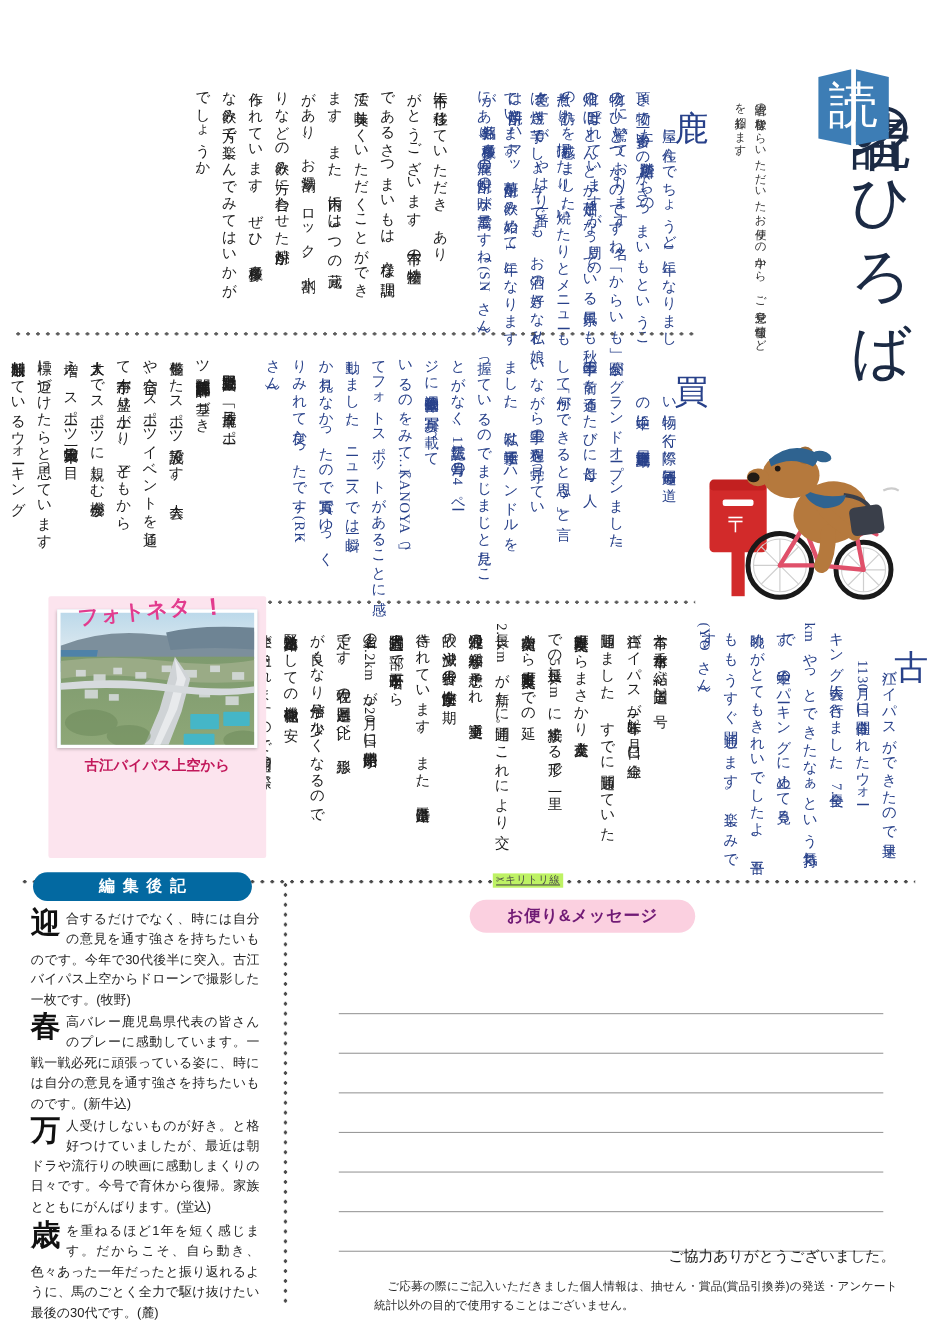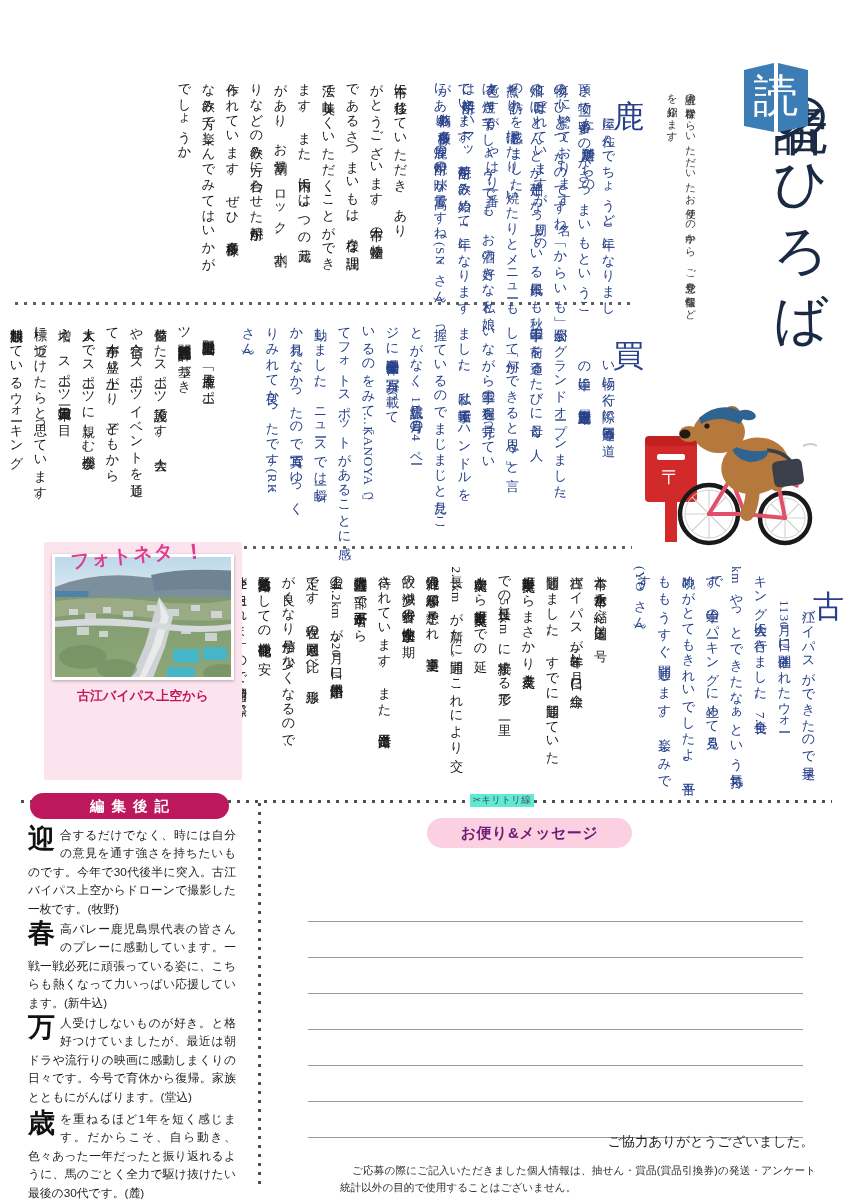--- a/index.html
+++ b/index.html
@@ -165,39 +165,40 @@
   }
   #cut-line .dots {
     position: absolute; left: 0; top: 4px;
     width: 814px; height: 3px;
     background-image: radial-gradient(circle, #4a4a4a 1.4px, transparent 1.6px);
     background-size: 9px 3px;
     background-repeat: repeat-x;
   }
   #cut-line .cut-label {
     position: absolute;
-    left: 452px; top: -2px;
-    background: #5eead4;
+    left: 430px; top: -2px;
+    background: #bef264;
     padding: 0 3px;
     font-size: 9.5px;
     color: #4a4a4a;
     letter-spacing: 0.3px;
+    text-decoration: underline;
   }
 
   
   #editorial {
     position: absolute;
     left: 18px; top: 790px;
     width: 228px; height: 395px;
   }
   #editorial-header {
     position: absolute;
     left: 12px; top: 3px;
     width: 199px; height: 26px;
-    background: #be185d;
+    background: #0369a1;
     border-radius: 13px;
     color: #fff;
     font-size: 14.5px;
     font-weight: bold;
     letter-spacing: 7px;
     text-align: center;
     line-height: 26px;
     text-indent: 7px;
   }
   .editorial-note {
@@ -528,21 +529,21 @@
   <div id="editorial">
     <div id="editorial-header">編集後記</div>
 
     <div class="editorial-note" style="top:36px;">
       <span class="lead">迎</span>
       <span>合するだけでなく、時には自分の意見を通す強さを持ちたいものです。今年で30代後半に突入。古江バイパス上空からドローンで撮影した一枚です。(牧野)</span>
     </div>
 
     <div class="editorial-note" style="top:130px;">
       <span class="lead">春</span>
-      <span>高バレー鹿児島県代表の皆さんのプレーに感動しています。一戦一戦必死に頑張っている姿に、こちらも熱くなって力いっぱい応援しています。(新牛込)</span>
+      <span>高バレー鹿児島県代表の皆さんのプレーに感動しています。一戦一戦必死に頑張っている姿に、時には自分の意見を通す強さを持ちたいものです。(新牛込)</span>
     </div>
 
     <div class="editorial-note" style="top:224px;">
       <span class="lead">万</span>
       <span>人受けしないものが好き。と格好つけていましたが、最近は朝ドラや流行りの映画に感動しまくりの日々です。今号で育休から復帰。家族とともにがんばります。(堂込)</span>
     </div>
 
     <div class="editorial-note" style="top:320px;">
       <span class="lead">歳</span>
       <span>を重ねるほど1年を短く感じます。だからこそ、自ら動き、色々あった一年だったと振り返れるように、馬のごとく全力で駆け抜けたい最後の30代です。(麓)</span>

